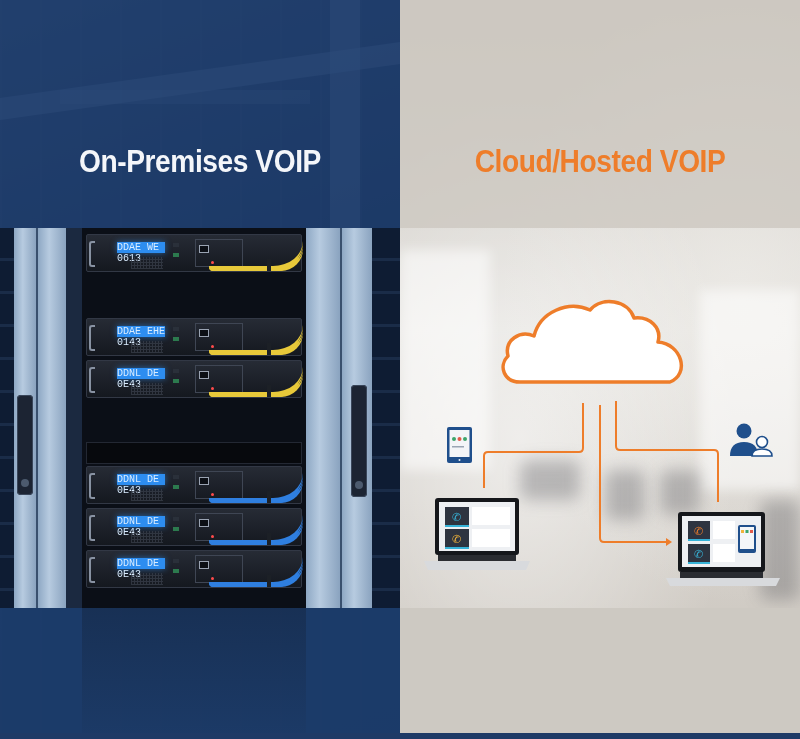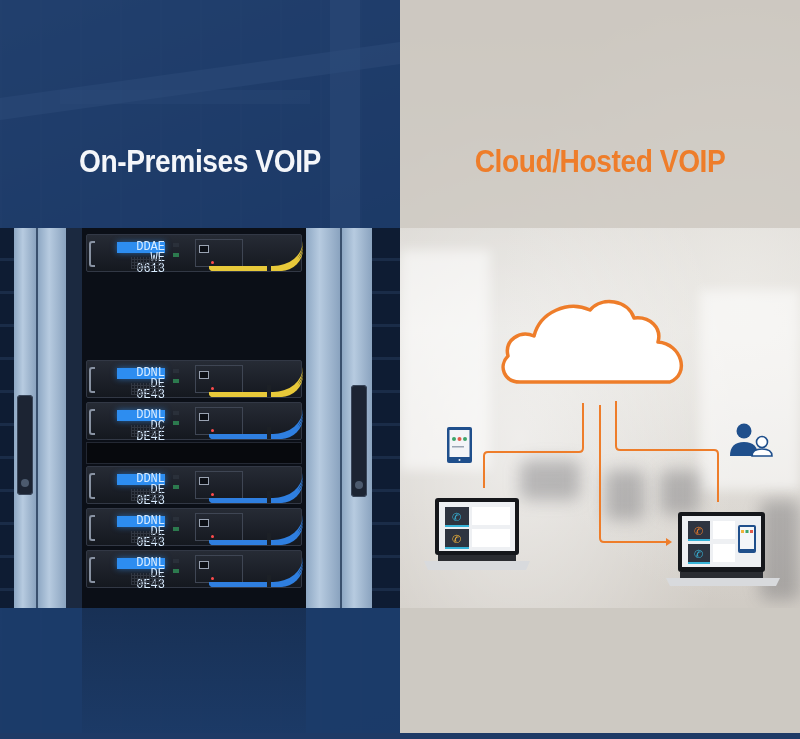--- a/index.html
+++ b/index.html
@@ -34,21 +34,21 @@
     border-radius:50%; background:#4c5a6e; }
   .side-dark { position:absolute; top:228px; height:380px; background:
     repeating-linear-gradient(180deg,#0e1c33 0 30px,#1a2c48 30px 33px); }
 
   .rack { position:absolute; left:82px; top:228px; width:224px; height:380px; background:#0b0f17; }
   .unit { position:absolute; left:4px; width:216px; height:38px;
     background:linear-gradient(180deg,#262b35,#14181f); border:1px solid #323845; border-radius:2px; }
   .unit .handle { position:absolute; left:2px; top:6px; width:6px; height:26px; border:2px solid #8892a2;
     border-right:none; border-radius:3px 0 0 3px; }
   .unit .lcd { position:absolute; left:30px; top:7px; width:48px; height:11px; background:#2d8df0;
-    color:#d9ecff; font-family:"Liberation Mono", monospace; font-size:12px; line-height:11px; text-align:right;
+    color:#d9ecff; font-family:"Liberation Mono", monospace; font-size:10px; line-height:11px; text-align:left;
     box-shadow:0 0 6px rgba(45,141,240,0.6); }
   .unit .vent { position:absolute; left:44px; top:22px; width:32px; height:12px;
     background:repeating-linear-gradient(90deg,#3b414d 0 1px,transparent 1px 3px),
                repeating-linear-gradient(0deg,#3b414d 0 1px,transparent 1px 3px); opacity:0.7; }
   .unit .led { position:absolute; left:86px; width:6px; height:4px; background:#2a303a; }
   .unit .port-panel { position:absolute; left:108px; top:4px; width:48px; height:28px; border:1px solid #3f4654; }
   .unit .port { position:absolute; left:112px; top:10px; width:10px; height:8px; border:1px solid #9aa3b2; background:#0c0f15; }
   .unit .red { position:absolute; left:124px; top:26px; width:3px; height:3px; background:#ff4b4b; border-radius:50%; }
   .unit .cable { position:absolute; left:122px; top:10px; width:94px; height:26px;
     border-bottom:5px solid; border-radius:0 0 60px 10px; }
@@ -103,46 +103,46 @@
         <div class="led" style="top:8px"></div>
         <div class="led" style="top:18px;background:#2c7a4e"></div>
         <div class="port-panel"></div>
         <div class="port"></div>
         <div class="red"></div>
         <div class="cable" style="border-color:#e8c93a"></div>
         <div class="cable c2" style="border-color:#e8c93a"></div>
         <div class="cable c3" style="border-color:#e8c93a"></div>
         <div class="tie" style="left:180px"></div>
       </div>
-      <div class="unit" style="top: 132px;">
-        <div class="handle"></div>
-        <div class="lcd">DDNL DE 0E43</div>
+      <div class="unit" style="top: 90px;">
+        <div class="handle"></div>
+        <div class="lcd">DDAE EHE 0143</div>
         <div class="vent"></div>
         <div class="led" style="top:8px"></div>
         <div class="led" style="top:18px;background:#2c7a4e"></div>
         <div class="port-panel"></div>
         <div class="port"></div>
         <div class="red"></div>
         <div class="cable" style="border-color:#e8c93a"></div>
         <div class="cable c2" style="border-color:#e8c93a"></div>
         <div class="cable c3" style="border-color:#e8c93a"></div>
         <div class="tie" style="left:180px"></div>
       </div>
-      <div class="unit" style="top: 174px;">
-        <div class="handle"></div>
-        <div class="lcd">DDNL DC DE4E</div>
-        <div class="vent"></div>
-        <div class="led" style="top:8px"></div>
-        <div class="led" style="top:18px;background:#2c7a4e"></div>
-        <div class="port-panel"></div>
-        <div class="port"></div>
-        <div class="red"></div>
-        <div class="cable" style="border-color:#2f7fe0"></div>
-        <div class="cable c2" style="border-color:#2f7fe0"></div>
-        <div class="cable c3" style="border-color:#2f7fe0"></div>
+      <div class="unit" style="top: 132px;">
+        <div class="handle"></div>
+        <div class="lcd">DDNL DE 0E43</div>
+        <div class="vent"></div>
+        <div class="led" style="top:8px"></div>
+        <div class="led" style="top:18px;background:#2c7a4e"></div>
+        <div class="port-panel"></div>
+        <div class="port"></div>
+        <div class="red"></div>
+        <div class="cable" style="border-color:#e8c93a"></div>
+        <div class="cable c2" style="border-color:#e8c93a"></div>
+        <div class="cable c3" style="border-color:#e8c93a"></div>
         <div class="tie" style="left:180px"></div>
       </div>
       <div class="unit" style="top: 238px;">
         <div class="handle"></div>
         <div class="lcd">DDNL DE 0E43</div>
         <div class="vent"></div>
         <div class="led" style="top:8px"></div>
         <div class="led" style="top:18px;background:#2c7a4e"></div>
         <div class="port-panel"></div>
         <div class="port"></div>

